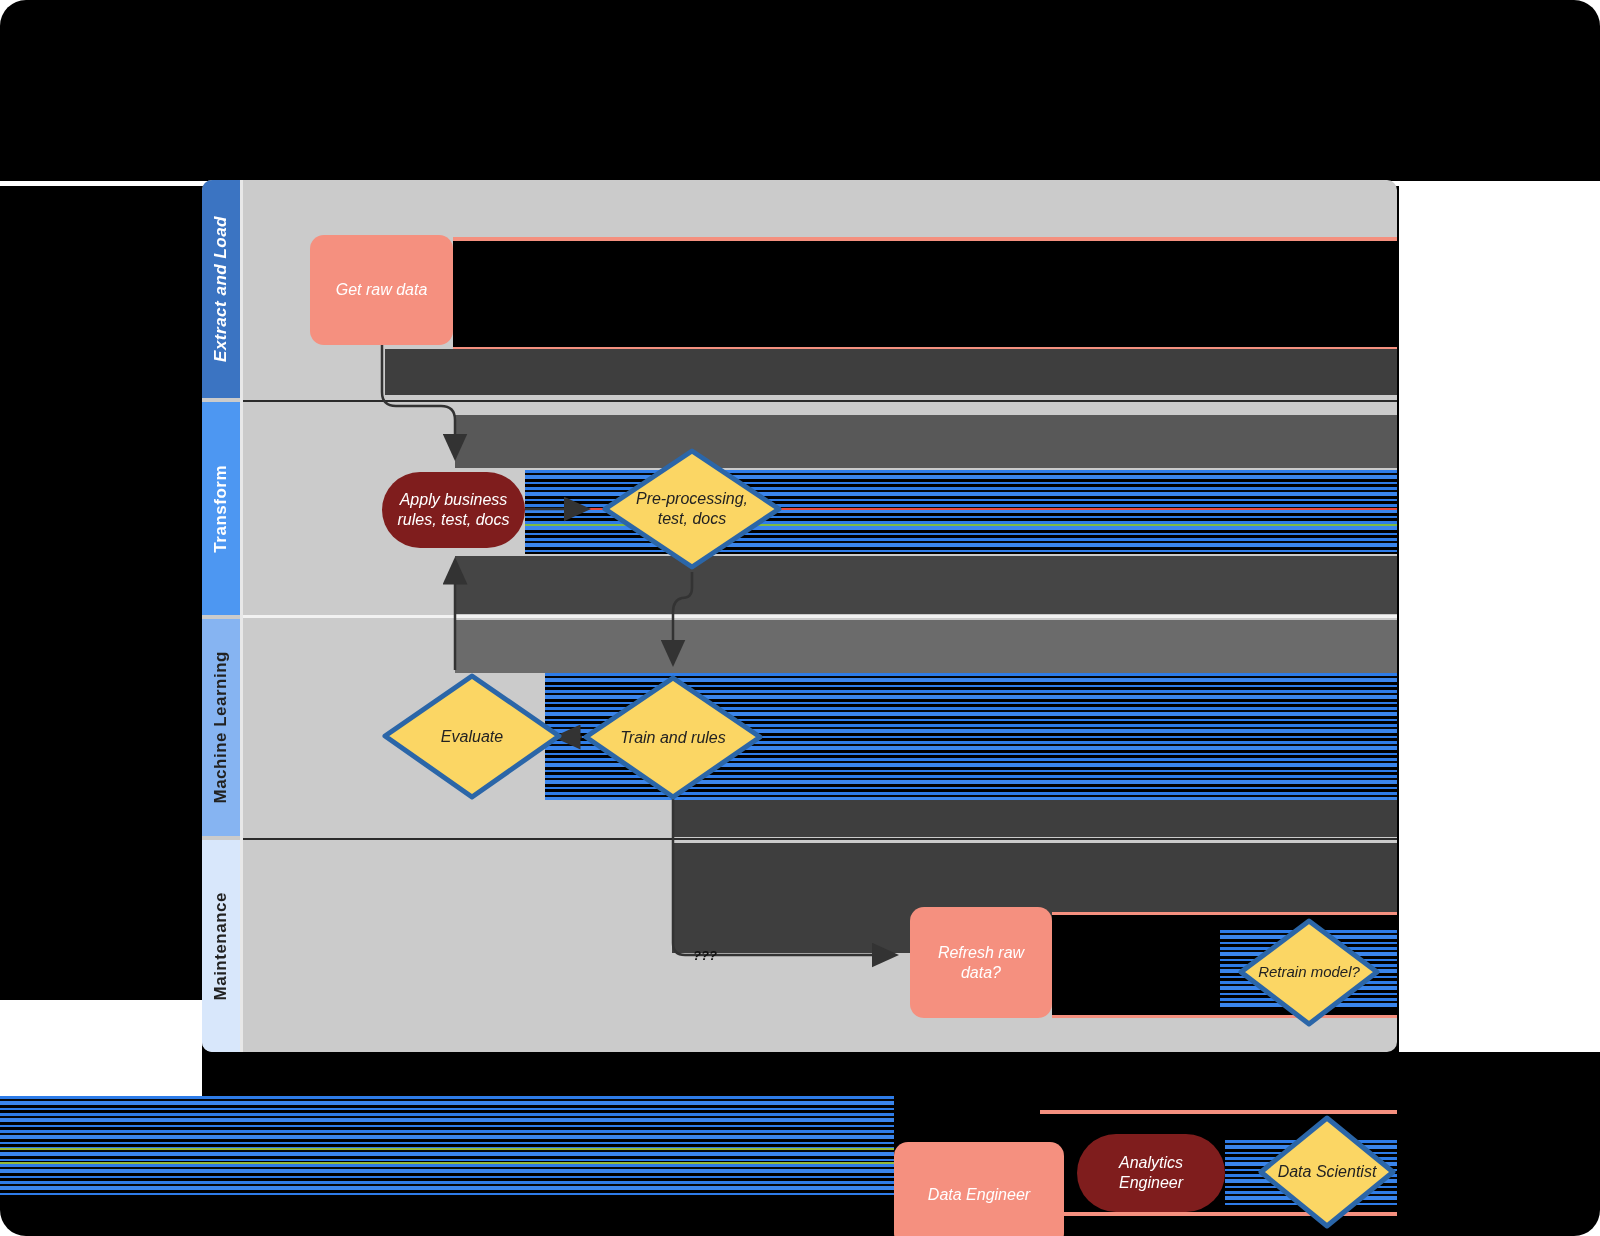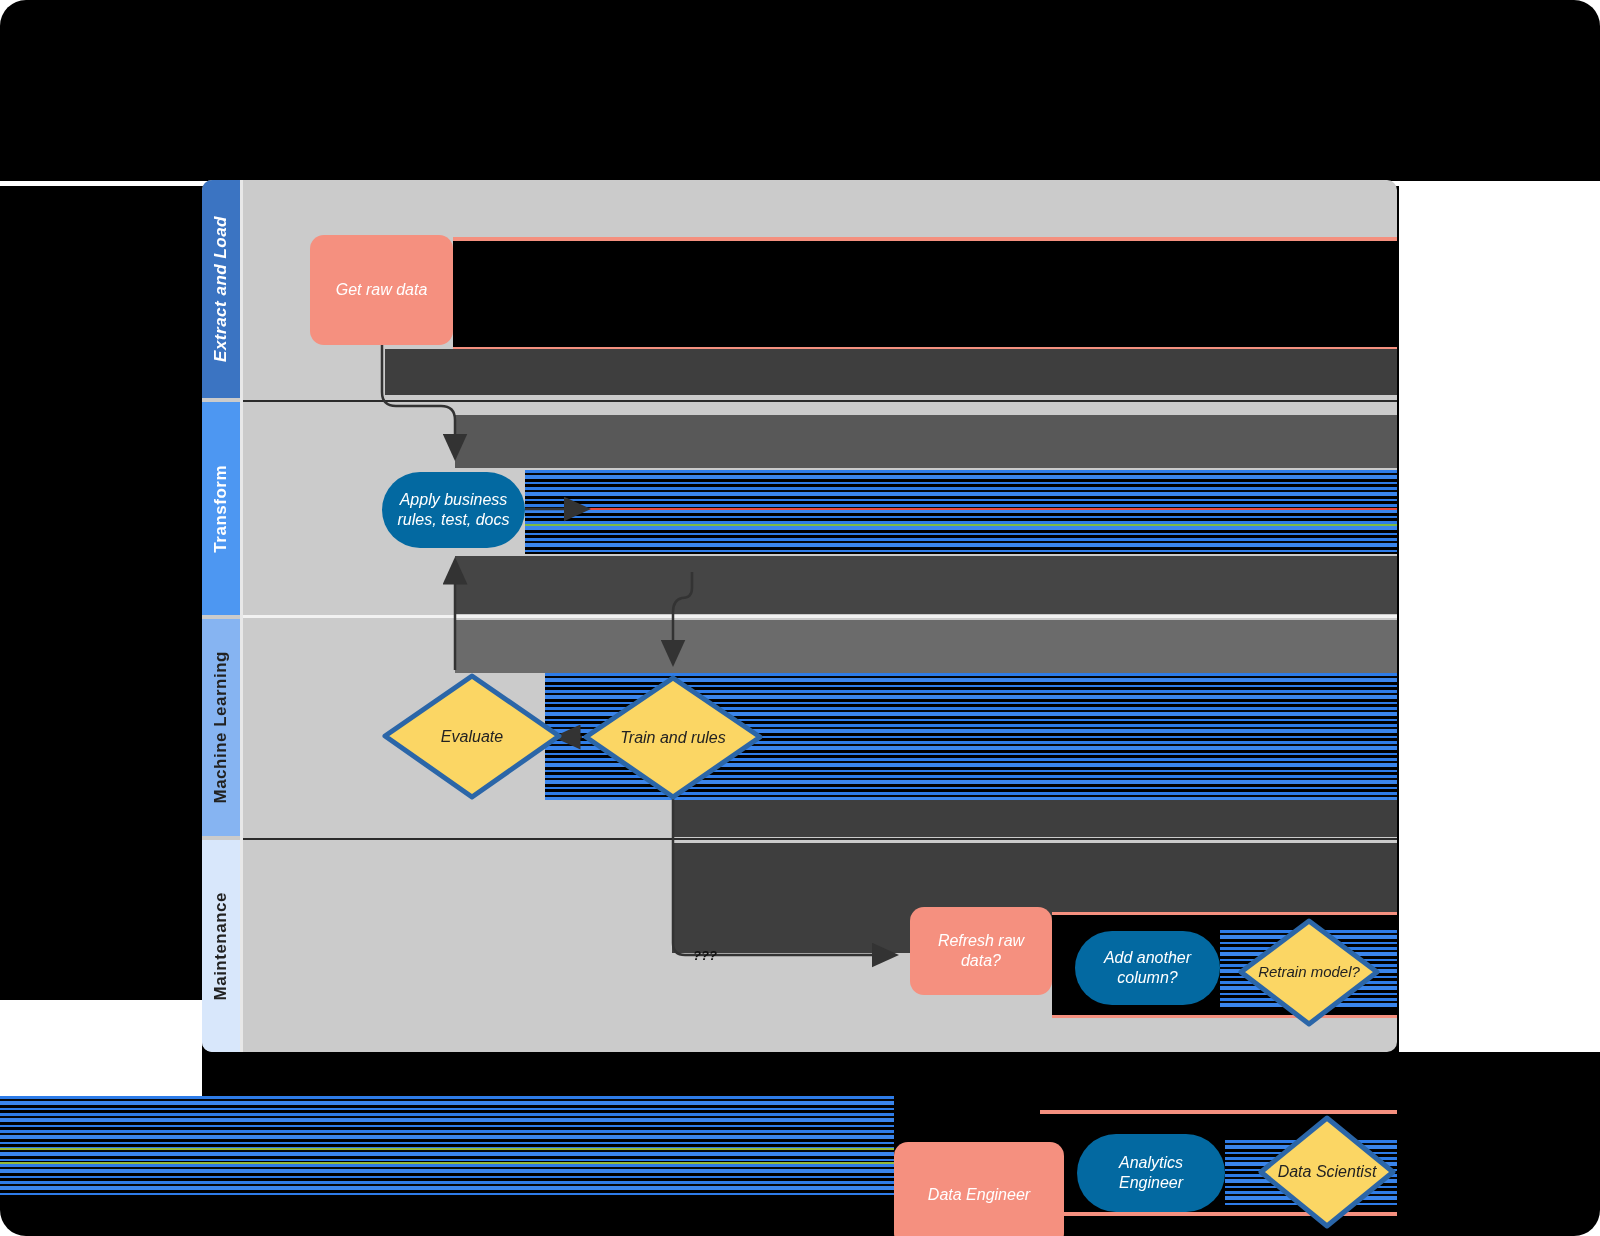--- a/index.html
+++ b/index.html
@@ -17,21 +17,21 @@
       #2E7CE8 0px,#2E7CE8 3px,#05070a 3px,#05070a 5px,
       #3A85EC 5px,#3A85EC 9px,#000 9px,#000 12px,
       #2E7CE8 12px,#2E7CE8 14px,#000 14px,#000 17px);}
   .hline{position:absolute;left:0;right:0;}
   .node{display:flex;align-items:center;justify-content:center;text-align:center;}
   .node-label{position:absolute;inset:0;display:flex;align-items:center;justify-content:center;
     text-align:center;font-style:italic;font-size:16px;line-height:1.25;}
   .light-text{color:#ffffff;}
   .dark-text{color:#222222;}
   .salmon-rect{background:#F5907F;border-radius:14px;}
-  .stadium{background:#0369a1;}
+  .stadium{background:#7f1d1d;}
   .edge-label{font-style:italic;font-size:13px;font-weight:bold;color:#111;}
 </style>
 </head>
 <body>
 
 <div id="stage">
 
   <div class="abs" id="backdrop"></div>
 
   <div class="abs white-patch" style="left:0;top:181px;width:1600px;height:5px"></div>
@@ -94,42 +94,45 @@
   <div class="abs edge-label" style="left:693px;top:948px">???</div>
 
   <div class="abs node salmon-rect" style="left:310px;top:235px;width:143px;height:110px">
     <span class="node-label light-text">Get raw data</span>
   </div>
 
   <div class="abs node stadium" style="left:382px;top:472px;width:143px;height:76px;border-radius:38px">
     <span class="node-label light-text" style="padding:0 14px">Apply business rules, test, docs</span>
   </div>
 
+  <div class="abs" style="left:602px;top:448px;width:180px;height:122px">
+    <svg width="180" height="122">
+      <polygon points="90,3 177,61 90,119 3,61" fill="#FBD664" stroke="#2B66A8" stroke-width="5" stroke-linejoin="round"></polygon>
+    </svg>
+    <span class="node-label dark-text" style="padding:0 28px">Pre-processing, test, docs</span>
+  </div>
 
   <div class="abs" style="left:382px;top:673px;width:180px;height:127px">
     <svg width="180" height="127">
       <polygon points="90,3 177,63 90,124 3,63" fill="#FBD664" stroke="#2B66A8" stroke-width="5" stroke-linejoin="round"></polygon>
     </svg>
     <span class="node-label dark-text">Evaluate</span>
   </div>
 
   <div class="abs" style="left:583px;top:675px;width:180px;height:125px">
     <svg width="180" height="125">
       <polygon points="90,3 177,62 90,122 3,62" fill="#FBD664" stroke="#2B66A8" stroke-width="5" stroke-linejoin="round"></polygon>
     </svg>
     <span class="node-label dark-text" style="padding:0 20px">Train and rules</span>
   </div>
 
-  <div class="abs node salmon-rect" style="left:910px;top:907px;width:142px;height:88px">
+  <div class="abs node salmon-rect" style="left:910px;top:907px;width:142px;height:111px">
     <span class="node-label light-text" style="padding:0 24px">Refresh raw data?</span>
   </div>
 
-  <div class="abs node stadium" style="left:1075px;top:931px;width:145px;height:74px;border-radius:37px">
-    <span class="node-label light-text" style="padding:0 18px">Add another column?</span>
-  </div>
 
   <div class="abs" style="left:1238px;top:918px;width:142px;height:109px">
     <svg width="142" height="109">
       <polygon points="71,3 139,54 71,106 3,54" fill="#FBD664" stroke="#2B66A8" stroke-width="5" stroke-linejoin="round"></polygon>
     </svg>
     <span class="node-label dark-text" style="font-size:15px;padding:0 6px">Retrain model?</span>
   </div>
 
   <div class="abs" style="left:1040px;top:1110px;width:357px;height:98px;background:#000;
        border-top:4px solid #F5907F;border-bottom:4px solid #F5907F"></div>

